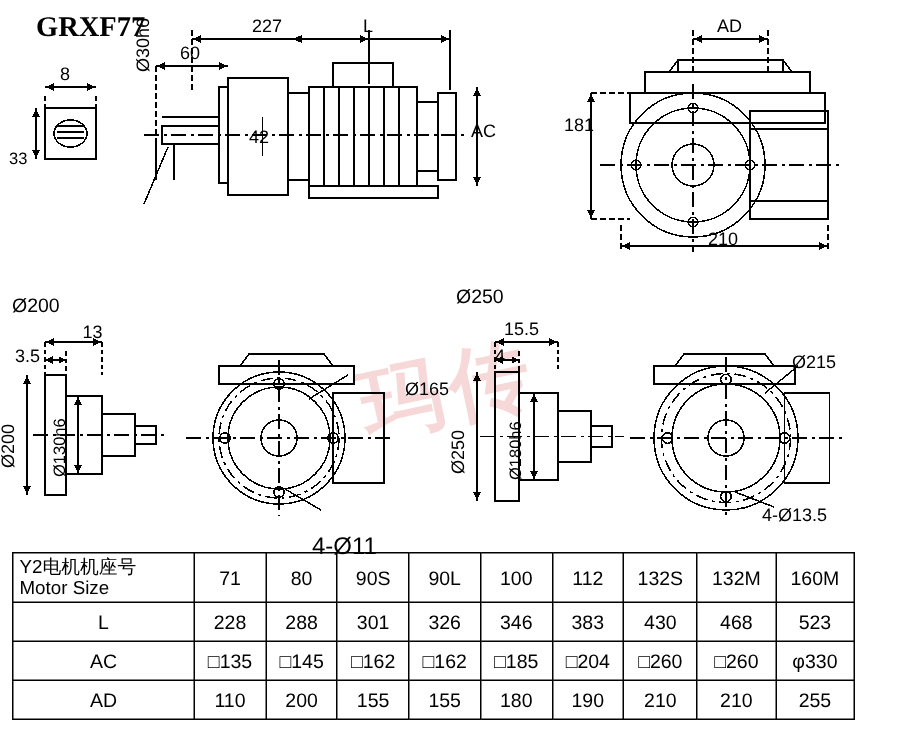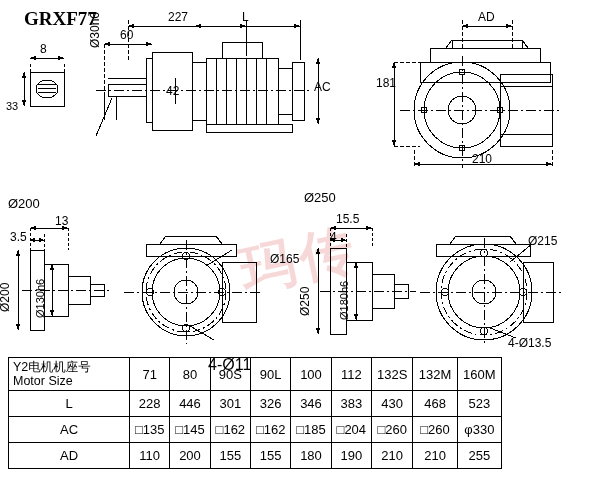--- a/index.html
+++ b/index.html
@@ -29,22 +29,22 @@
     font-family:"DejaVu Sans", sans-serif;
   }
   .title{
     position:absolute;left:24px;top:8px;
     font-size:19px;font-weight:bold;
     font-family:Liberation Serif, serif;
     text-align:center;
   }
   table.spec{
     position:absolute;
-    left:8px;top:357px;
-    width:494px;
+    left:8px;top:368px;
+    width:562px;
     border-collapse:collapse;
     font-size:13px;
   }
   table.spec td{
     border:1px solid #000;
     text-align:center;
     padding:2px 0;
     height:21px;
   }
   table.spec td.lbl{
@@ -302,21 +302,21 @@
       <td>90L</td>
       <td>100</td>
       <td>112</td>
       <td>132S</td>
       <td>132M</td>
       <td>160M</td>
     </tr>
     <tr>
       <td class="lbl">L</td>
       <td>228</td>
-      <td>446</td>
+      <td>288</td>
       <td>301</td>
       <td>326</td>
       <td>346</td>
       <td>383</td>
       <td>430</td>
       <td>468</td>
       <td>523</td>
     </tr>
     <tr>
       <td class="lbl">AC</td>

